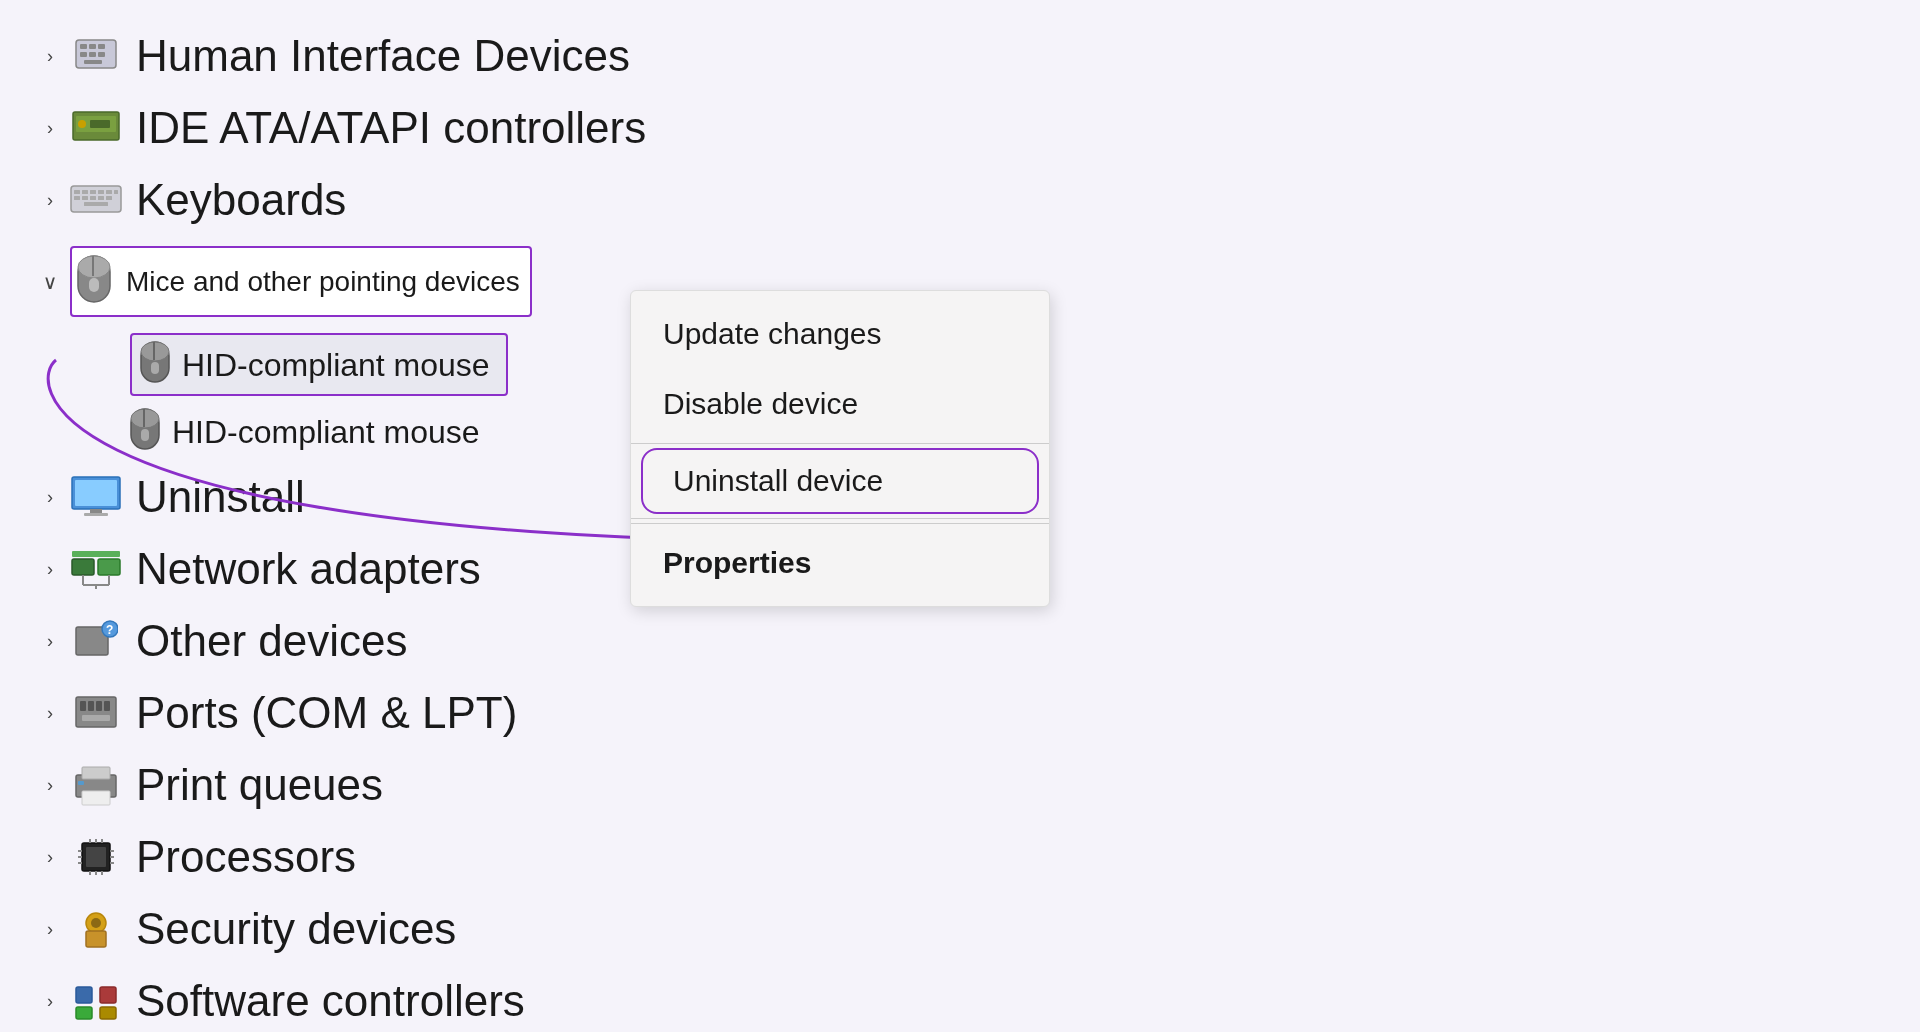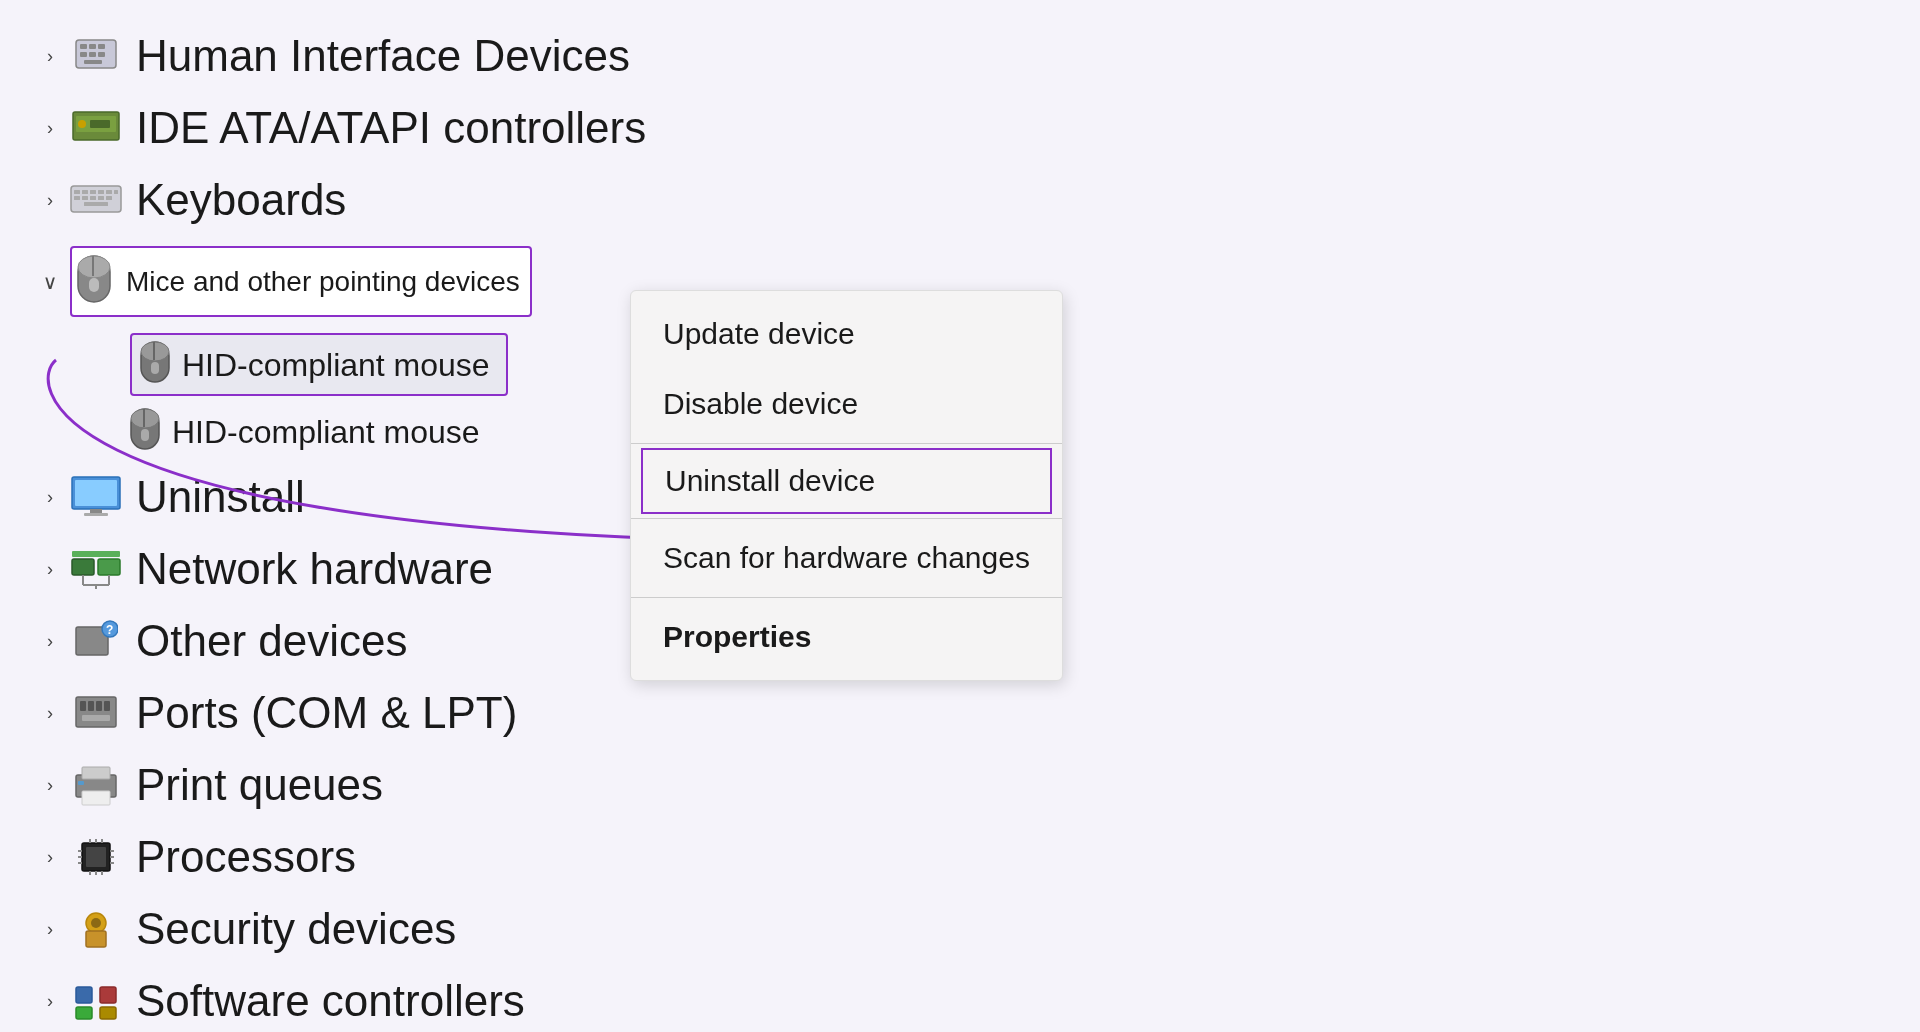--- a/index.html
+++ b/index.html
@@ -125,23 +125,23 @@
     }
 
     .context-menu-separator {
       border: none;
       border-top: 1px solid #ccc;
       margin: 4px 0;
     }
 
     .uninstall-highlighted {
       border: 2.5px solid #8b2fc9;
-      border-radius: 0;
+      border-radius: 16px;
       margin: 2px 10px;
-      padding: 14px 22px;
+      padding: 14px 30px;
       font-size: 30px;
       color: #1a1a1a;
       cursor: pointer;
       background: #f5f4f4;
       display: block;
     }
 
     
     .svg-overlay {
       position: absolute;
@@ -272,21 +272,21 @@
         <svg width="52" height="44" viewBox="0 0 52 44" fill="none">
           <rect x="2" y="12" width="22" height="16" rx="2" fill="#3a7a3a" stroke="#2a5a2a" stroke-width="1.5"></rect>
           <rect x="28" y="12" width="22" height="16" rx="2" fill="#4a9a4a" stroke="#2a7a2a" stroke-width="1.5"></rect>
           <rect x="2" y="4" width="48" height="6" rx="1" fill="#5ab05a"></rect>
           <line x1="13" y1="28" x2="13" y2="38" stroke="#888" stroke-width="2"></line>
           <line x1="39" y1="28" x2="39" y2="38" stroke="#888" stroke-width="2"></line>
           <line x1="13" y1="38" x2="39" y2="38" stroke="#888" stroke-width="2"></line>
           <line x1="26" y1="38" x2="26" y2="42" stroke="#888" stroke-width="2"></line>
         </svg>
       </span>
-      <span class="label">Network hardware</span>
+      <span class="label">Network adapters</span>
     </li>
 
     <li class="tree-item">
       <span class="chevron">›</span>
       <span class="icon">
         <svg width="44" height="44" viewBox="0 0 44 44" fill="none">
           <rect x="2" y="8" width="32" height="28" rx="2" fill="#888" stroke="#666" stroke-width="1.5"></rect>
           <circle cx="36" cy="10" r="8" fill="#5599dd" stroke="#3377bb" stroke-width="1.5"></circle>
           <text x="32" y="15" font-size="12" fill="white" font-weight="bold">?</text>
         </svg>
@@ -366,26 +366,25 @@
           <rect x="2" y="28" width="16" height="12" rx="2" fill="#3aaa3a" stroke="#2a8a2a" stroke-width="1.5"></rect>
           <rect x="26" y="28" width="16" height="12" rx="2" fill="#aa8a00" stroke="#8a6a00" stroke-width="1.5"></rect>
         </svg>
       </span>
       <span class="label">Software controllers</span>
     </li>
 
   </ul>
 
   <div class="context-menu" style="top: 290px; left: 630px;">
-    <span class="context-menu-item">Update device</span>
+    <span class="context-menu-item">Update changes</span>
     <span class="context-menu-item">Disable device</span>
     <hr class="context-menu-separator">
     <span class="uninstall-highlighted">Uninstall device</span>
     <hr class="context-menu-separator">
-    <span class="context-menu-item">Scan for hardware changes</span>
     <hr class="context-menu-separator">
     <span class="context-menu-item bold">Properties</span>
   </div>
 
   <svg class="svg-overlay" xmlns="http://www.w3.org/2000/svg">
 
     <defs>
       <marker id="arrowhead" markerWidth="10" markerHeight="7" refX="10" refY="3.5" orient="auto">
         <polygon points="0 0, 10 3.5, 0 7" fill="#8b2fc9"></polygon>
       </marker>

